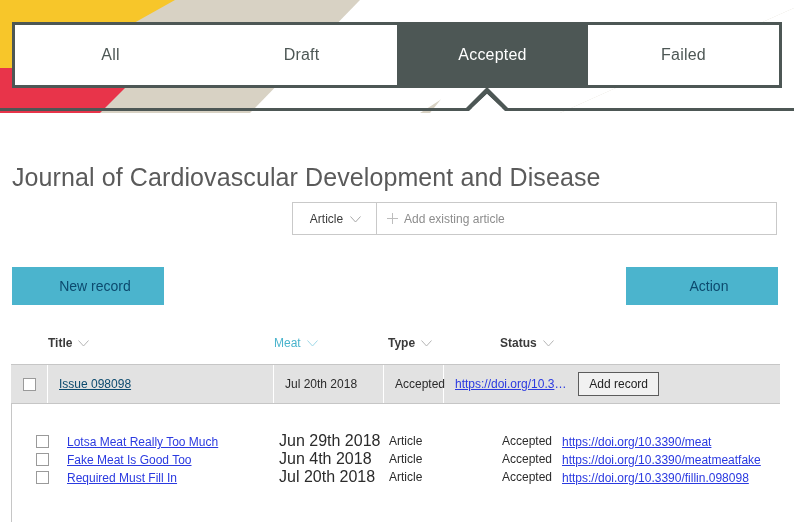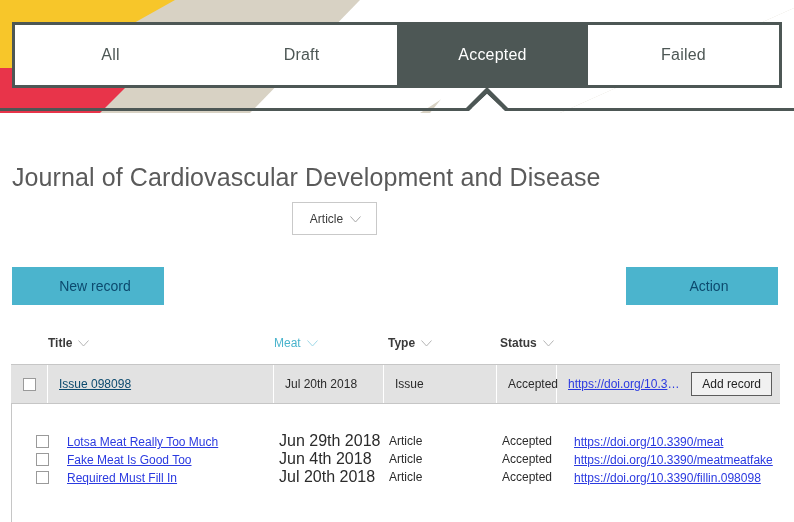--- a/index.html
+++ b/index.html
@@ -188,21 +188,21 @@
   .subrow {
     display:flex; align-items:center; height:18px;
     padding-left:24px;
     margin-bottom:0;
   }
   .sr-check { width:31px; display:flex; align-items:center; }
   .sr-title { width:212px; }
   .sr-date  { width:110px; font-size:16px; color:#2b2b2b; }
   .sr-type  { width:113px; font-size:12px; color:#2b2b2b; }
   .sr-status{ width:60px;  font-size:12px; color:#2b2b2b; }
-  .sr-doi   { flex:1 1 auto;margin-left:12px; }
+  .sr-doi   { flex:1 1 auto; }
 </style>
 </head>
 <body>
 
 <div id="header-band">
   <svg id="deco-svg" width="794" height="113" viewBox="0 0 794 113">
     <polygon points="0,0 193,0 120,113 0,113" fill="#f7c62a"></polygon>
     <polygon points="175,0 595,0 794,0 794,8 560,113 0,113 0,98" fill="#d8d2c4"></polygon>
     <polygon points="360,0 595,0 420,113 250,113" fill="#ffffff"></polygon>
     <polygon points="0,68 145,68 100,113 0,113" fill="#e8344a"></polygon>
@@ -227,20 +227,24 @@
 
 <div id="add-row">
   <div id="type-select">
     <span>Article</span>
     <span class="caret">
       <svg width="11" height="7" viewBox="0 0 11 7">
           <path d="M0.5 0.5 L5.5 6 L10.5 0.5" fill="none" stroke="#a8a8a8" stroke-width="1"></path>
         </svg>
     </span>
   </div>
+  <div id="add-input-wrap">
+    <span class="plus-icon"></span>
+    <span id="add-placeholder">Add existing article</span>
+  </div>
 </div>
 
 <button class="cta" id="new-record-btn">New record</button>
 <button class="cta" id="action-btn">Action</button>
 
 <div id="table-wrap">
 
   <div id="thead">
     <div class="th th-title">
       <span>Title</span>
@@ -277,21 +281,20 @@
   </div>
 
   <div id="main-row">
     <div class="cell c-check">
       <span class="chk"></span>
     </div>
     <div class="cell c-title">
       <span class="link-visited">Issue 098098</span>
     </div>
     <div class="cell c-date">Jul 20th 2018</div>
-    <div class="cell c-type">Issue</div>
     <div class="cell c-status">Accepted</div>
     <div class="cell c-doi">
       <span class="link-blue doi-trunc">https://doi.org/10.3390...</span>
       <button id="add-article-btn">Add record</button>
     </div>
   </div>
 
   <div id="subrows">
 
     <div class="subrow">

